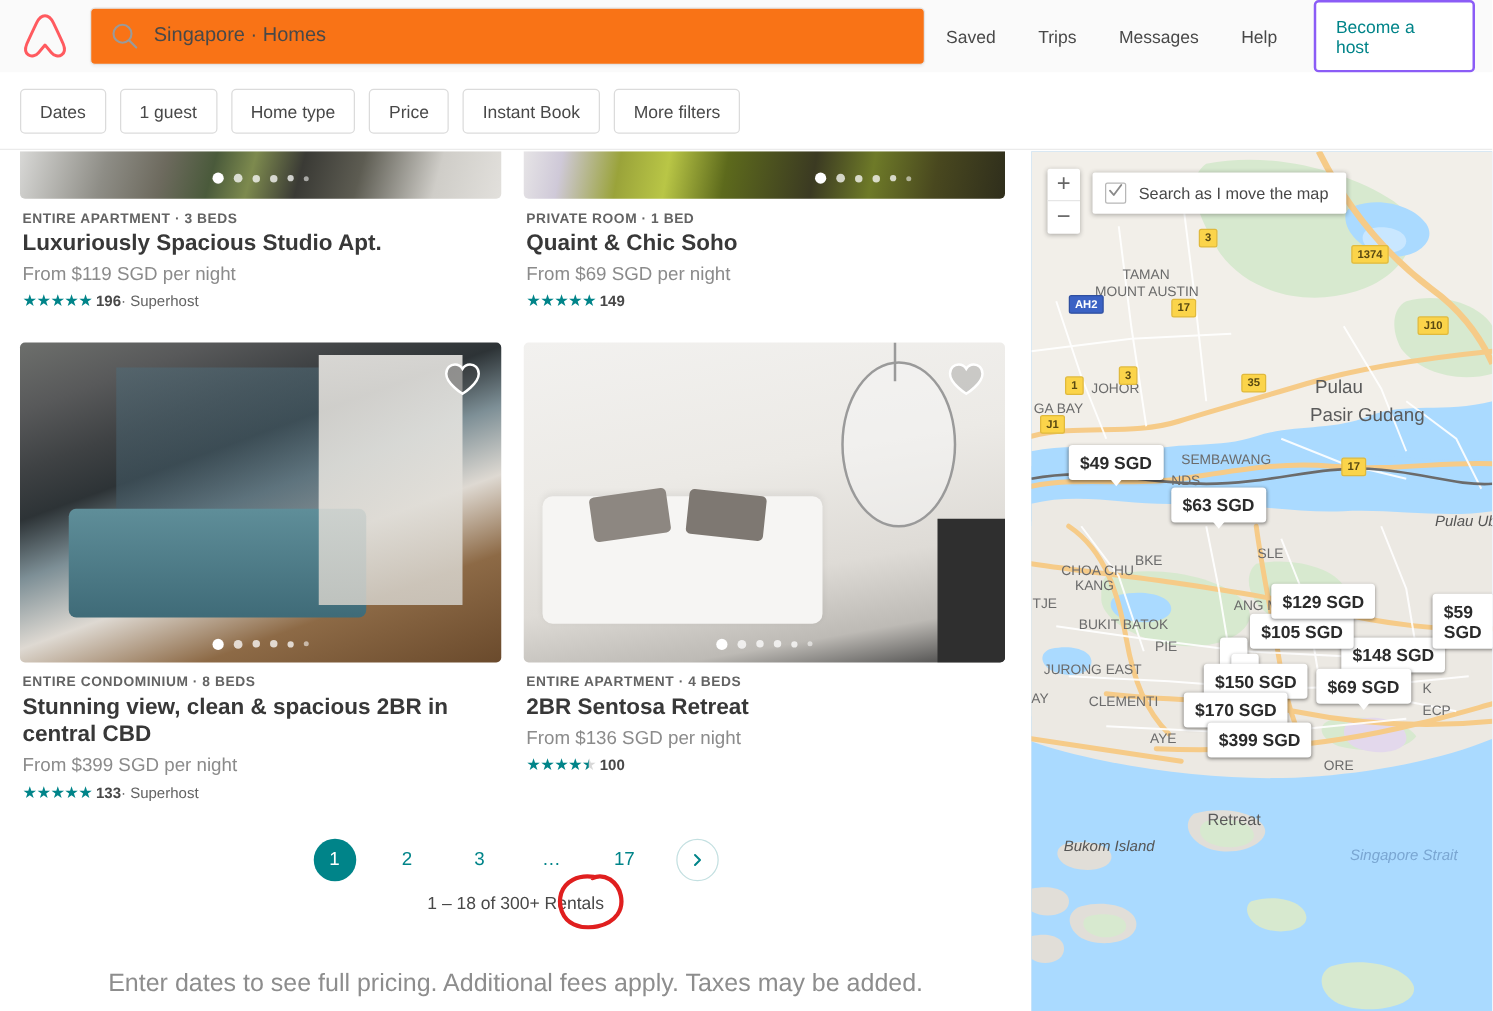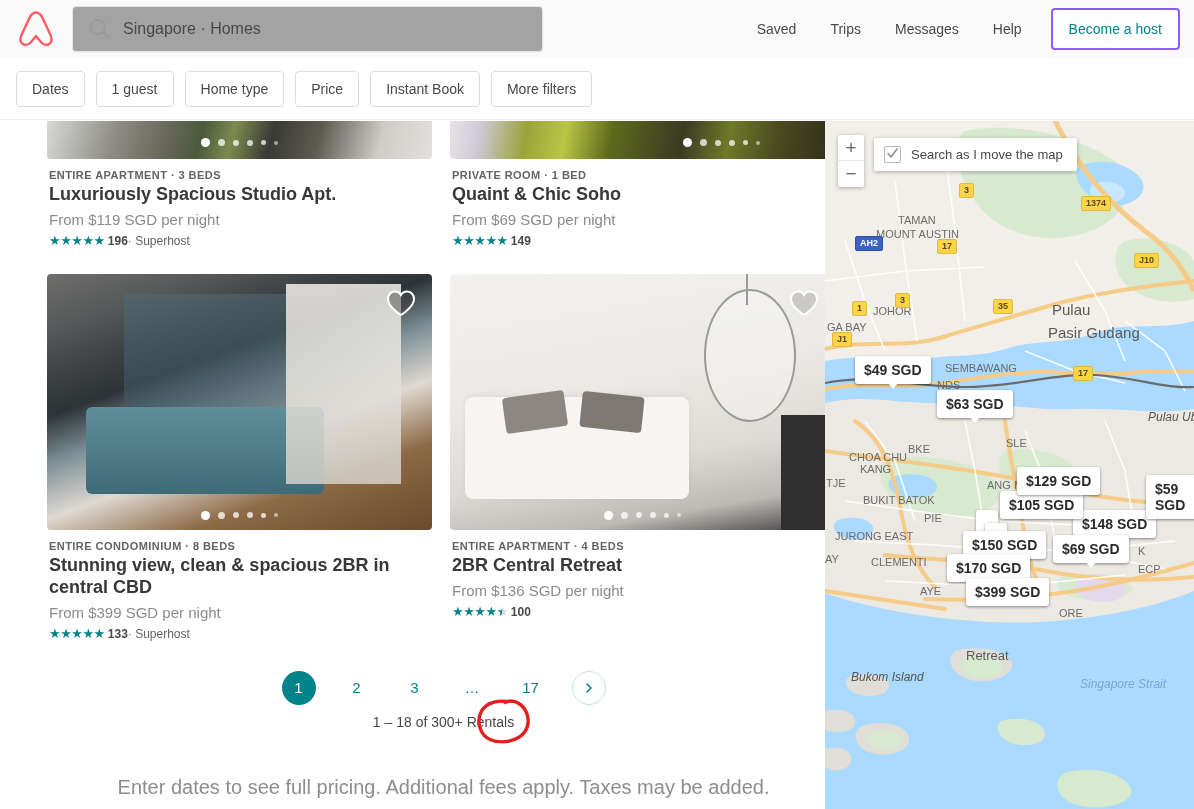--- a/index.html
+++ b/index.html
@@ -15,21 +15,21 @@
   
   .header {
     position: absolute; top: 0; left: 0; width: 1194px; height: 58px;
     background: #fafafa;
     display: flex; align-items: center;
   }
   .logo { width: 72px; display: flex; justify-content: center; align-items: center; }
   .logo svg { display: block; }
 
   .searchbox {
-    width: 471px; height: 46px; background: #a3a3a3;
+    width: 668px; height: 46px; background: #f97316;
     border: 1px solid #e4e4e4; border-radius: 4px;
     display: flex; align-items: center; padding: 0 14px;
     box-shadow: 0 1px 2px rgba(0,0,0,0.04);
   }
   .searchbox .s-icon { width: 26px; height: 26px; flex: none; margin-right: 10px; }
   .searchbox input {
     border: none; outline: none; font-size: 16px; color: #484848;
     font-family: "Liberation Sans", sans-serif; width: 100%; background: transparent;
   }
 
@@ -51,21 +51,21 @@
     border-bottom: 1px solid #ebebeb;
   }
   .chip {
     border: 1px solid #dbdbdb; border-radius: 4px; background: #fff;
     font-size: 14px; color: #484848; padding: 9px 15px; cursor: pointer; white-space: nowrap;
   }
 
   
   .results {
     position: absolute; top: 121px; left: 0; width: 825px; height: 688px;
-    background: #fff; overflow: hidden; margin-left: 31px;
+    background: #fff; overflow: hidden;
   }
   .grid { display: flex; flex-wrap: wrap; padding: 0 16px; gap: 0 18px; }
   .card { width: 385px; }
   .photo {
     position: relative; width: 385px; height: 256px; border-radius: 4px; overflow: hidden;
     background: #cfcfcf;
   }
   .photo.clip-top { height: 38px; border-radius: 0 0 4px 4px; }
   .dots {
     position: absolute; bottom: 10px; left: 0; width: 100%;
@@ -307,21 +307,21 @@
             <span class="dot d1"></span>
             <span class="dot d2"></span>
             <span class="dot d3"></span>
             <span class="dot d4"></span>
             <span class="dot d5"></span>
             <span class="dot d6"></span>
           </div>
         </div>
         <div class="meta">
           <div class="kicker">ENTIRE APARTMENT · 4 BEDS</div>
-          <div class="title">2BR Central Retreat</div>
+          <div class="title">2BR Sentosa Retreat</div>
           <div class="price">From $136 SGD  per night</div>
           <div class="ratingrow">
             <span class="stars">★★★★<span class="half"><span class="empty">★</span><span class="fill">★</span></span></span>
             <span class="rcount">100</span>
             <span class="superhost"></span>
           </div>
         </div>
       </div>
 
     </div>

